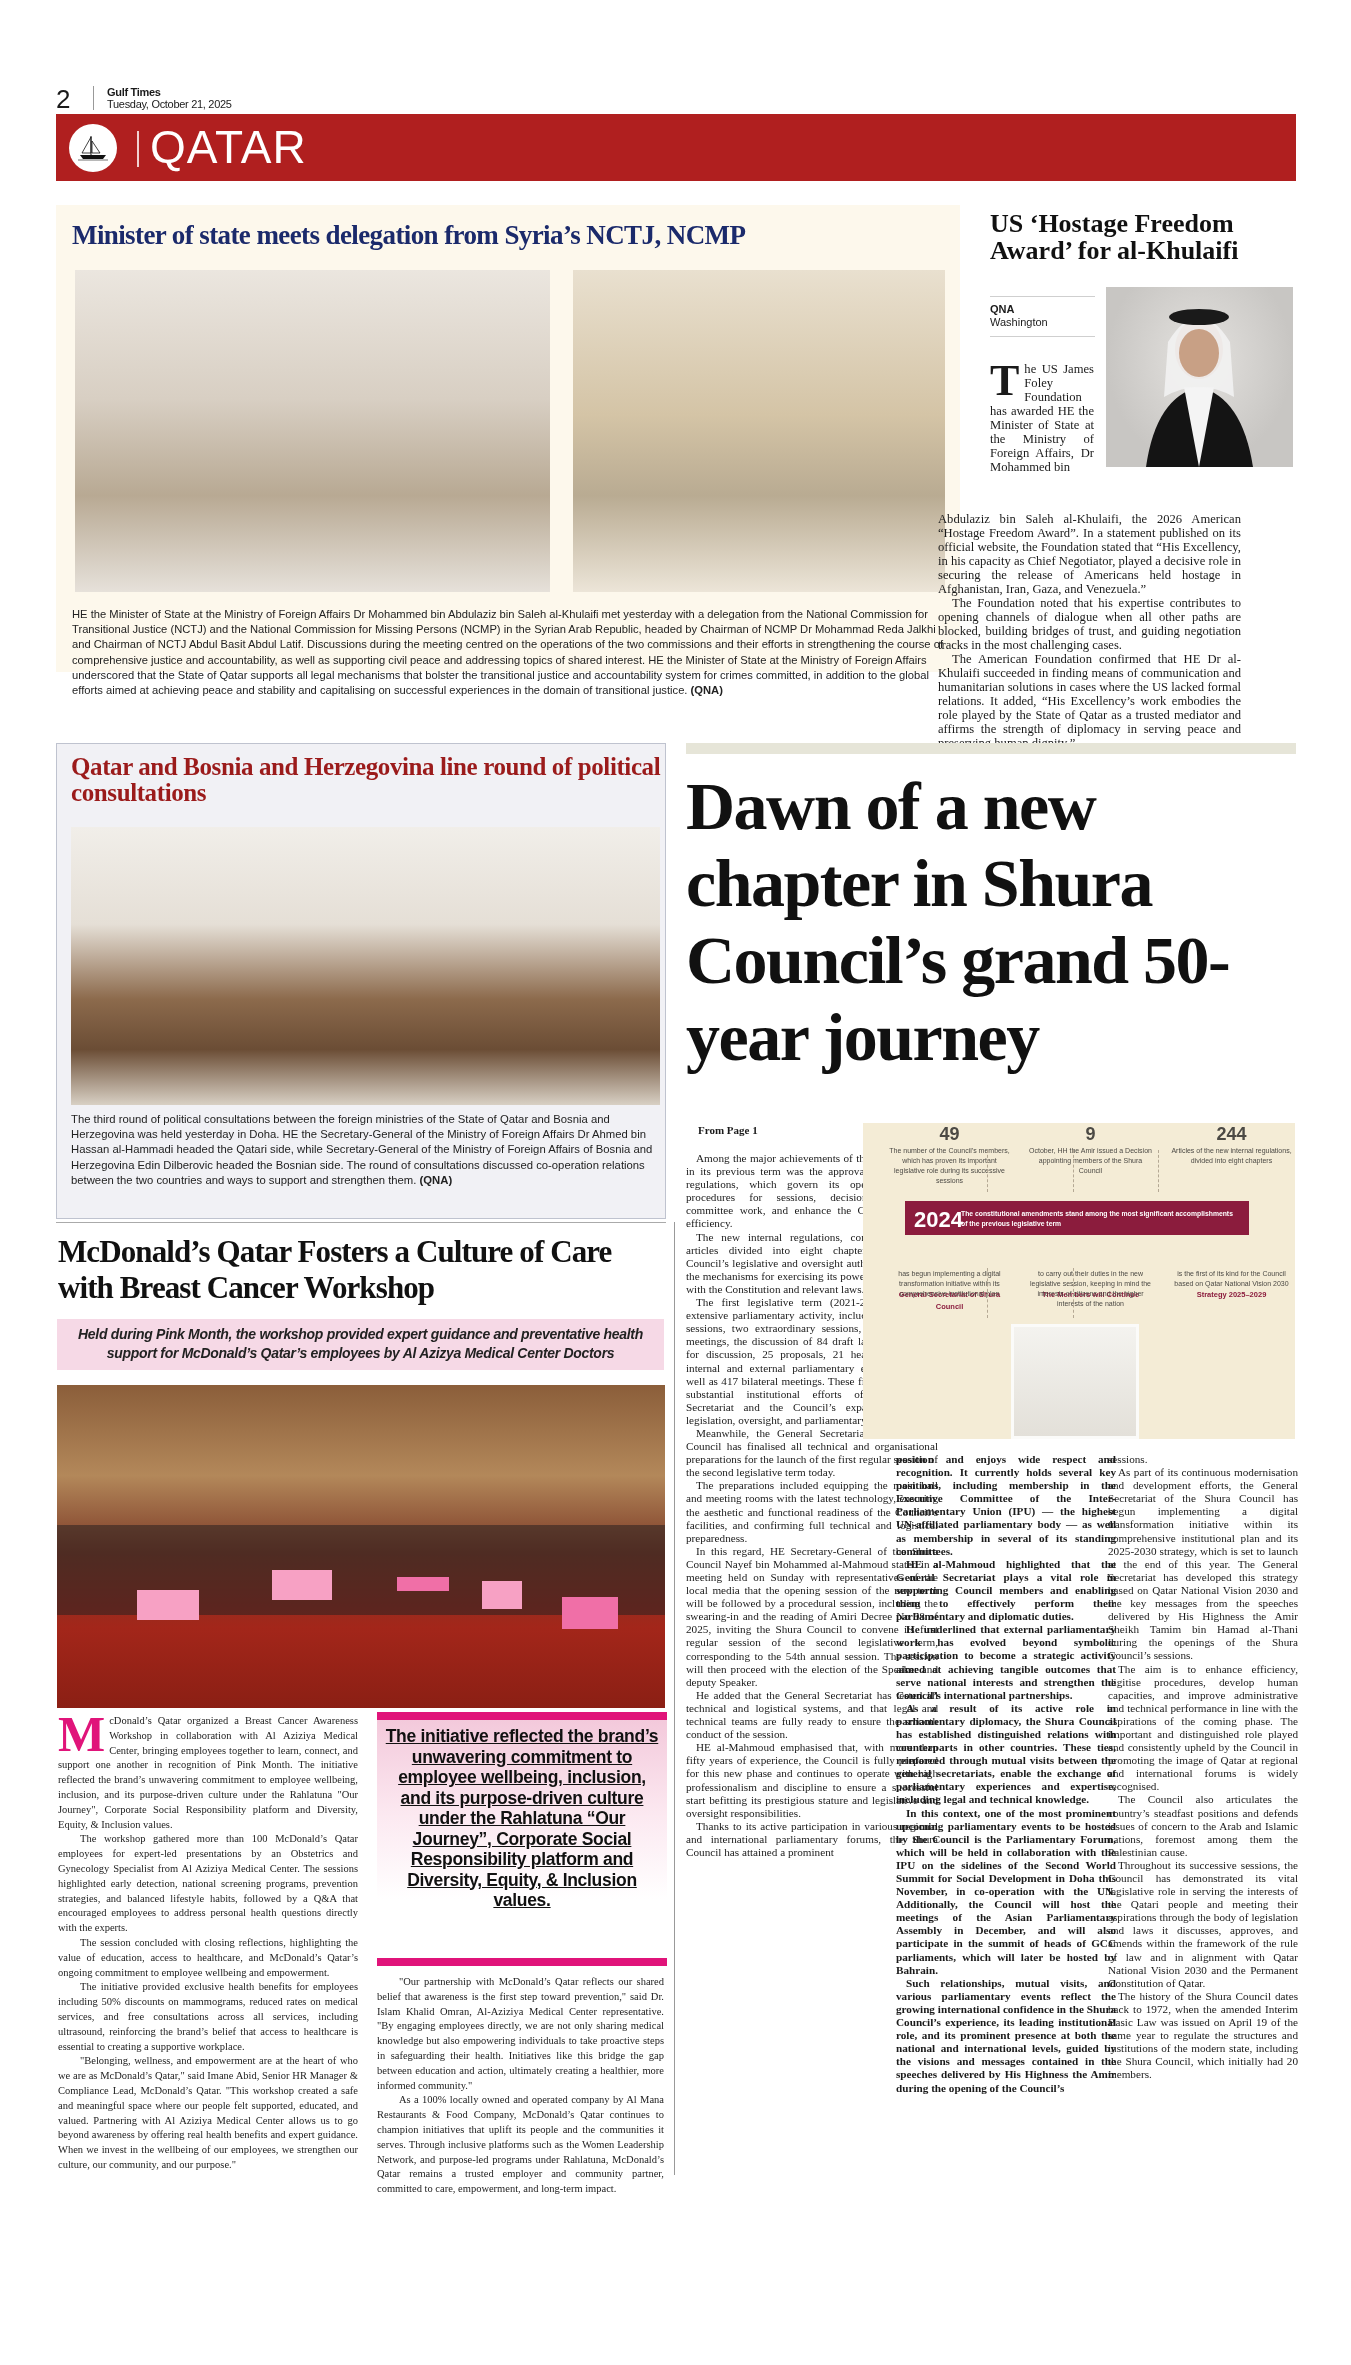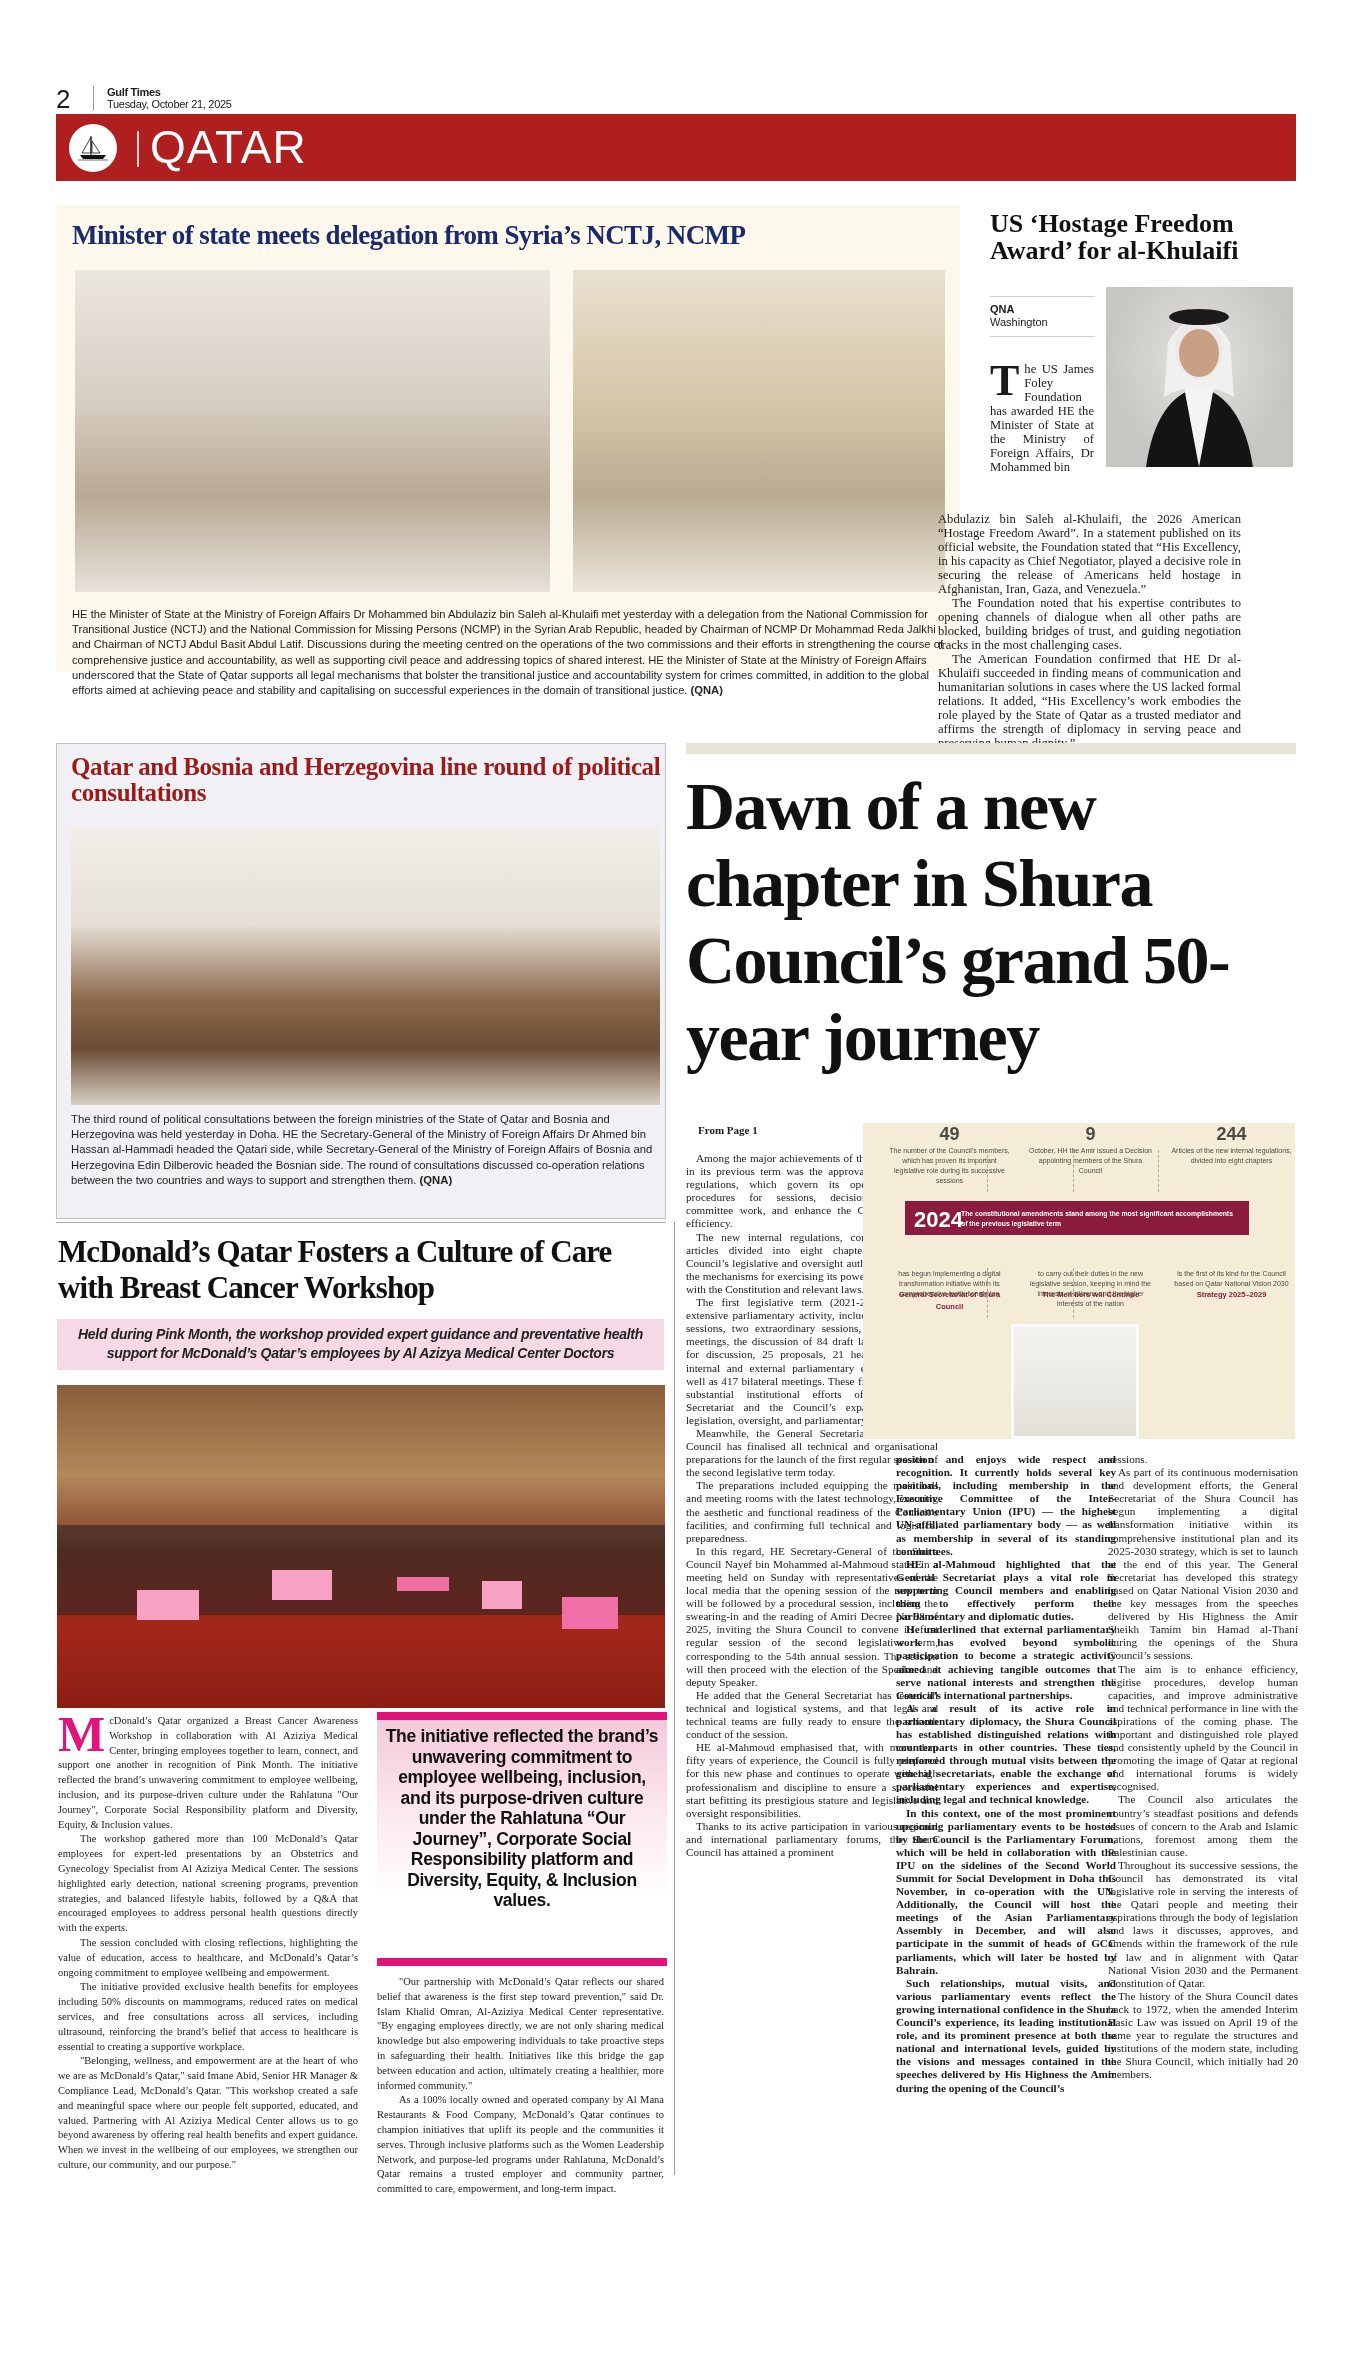--- a/index.html
+++ b/index.html
@@ -64,21 +64,21 @@
   
   .mcd-rule { left: 56px; top: 1222px; width: 610px; height: 1px; background: #aaa; }
   .mcd-title { left: 58px; top: 1234px; width: 610px; font: 700 31px "Liberation Serif", serif; line-height: 36px; letter-spacing: -0.9px; color: #111; }
   .mcd-deck { left: 57px; top: 1319px; width: 607px; height: 51px; background: #f6d9e6; font: italic 700 14px "Liberation Sans", sans-serif; line-height: 19px; text-align: center; padding-top: 6px; letter-spacing: -0.3px; color: #222; }
   .mcd-photo { left: 57px; top: 1385px; width: 608px; height: 323px; background: linear-gradient(180deg,#8b5e3a 0%,#b3885a 28%,#7c3a26 52%,#a3261a 75%,#8b1f14 100%); }
   .mcd-body { left: 58px; top: 1714px; width: 300px; font: 400 10.5px "Liberation Serif", serif; line-height: 14.8px; text-align: justify; color: #222; }
   .mcd-body p { text-indent: 22px; }
   .mcd-body p.first { text-indent: 0; }
   .mcd-drop { float: left; font: 700 50px "Liberation Serif", serif; line-height: 40px; color: #e0147a; margin: 0 4px 0 0; }
   .pull-top { left: 377px; top: 1712px; width: 290px; height: 8px; background: #e0147a; }
-  .pull { left: 377px; top: 1720px; width: 290px; height: 239px; background: linear-gradient(180deg,#f3c9db 0%, #fce9f1 40%, #ffffff 75%); font: 700 17.5px "Liberation Sans", sans-serif; line-height: 20.5px; text-align: center; padding: 6px 6px; color: #111; letter-spacing: -0.3px; }
+  .pull { left: 377px; top: 1720px; width: 290px; height: 239px; background: linear-gradient(180deg,#f3c9db 0%, #fce9f1 40%, #ffffff 75%); font: 700 17.5px "Liberation Sans", sans-serif; line-height: 20.5px; text-align: center; padding: 6px 6px; color: #111; letter-spacing: -0.3px; text-decoration: underline; }
   .pull-bot { left: 377px; top: 1958px; width: 290px; height: 8px; background: #e0147a; }
   .mcd-body2 { left: 377px; top: 1975px; width: 287px; font: 400 10.5px "Liberation Serif", serif; line-height: 14.8px; text-align: justify; color: #222; }
   .mcd-body2 p { text-indent: 22px; }
   .mcd-vline { left: 674px; top: 1222px; width: 1px; height: 953px; background: #999; }
 </style>
 </head>
 <body>
 
 <div class="abs page-num">2</div>
 <div class="abs mast-div"></div>

